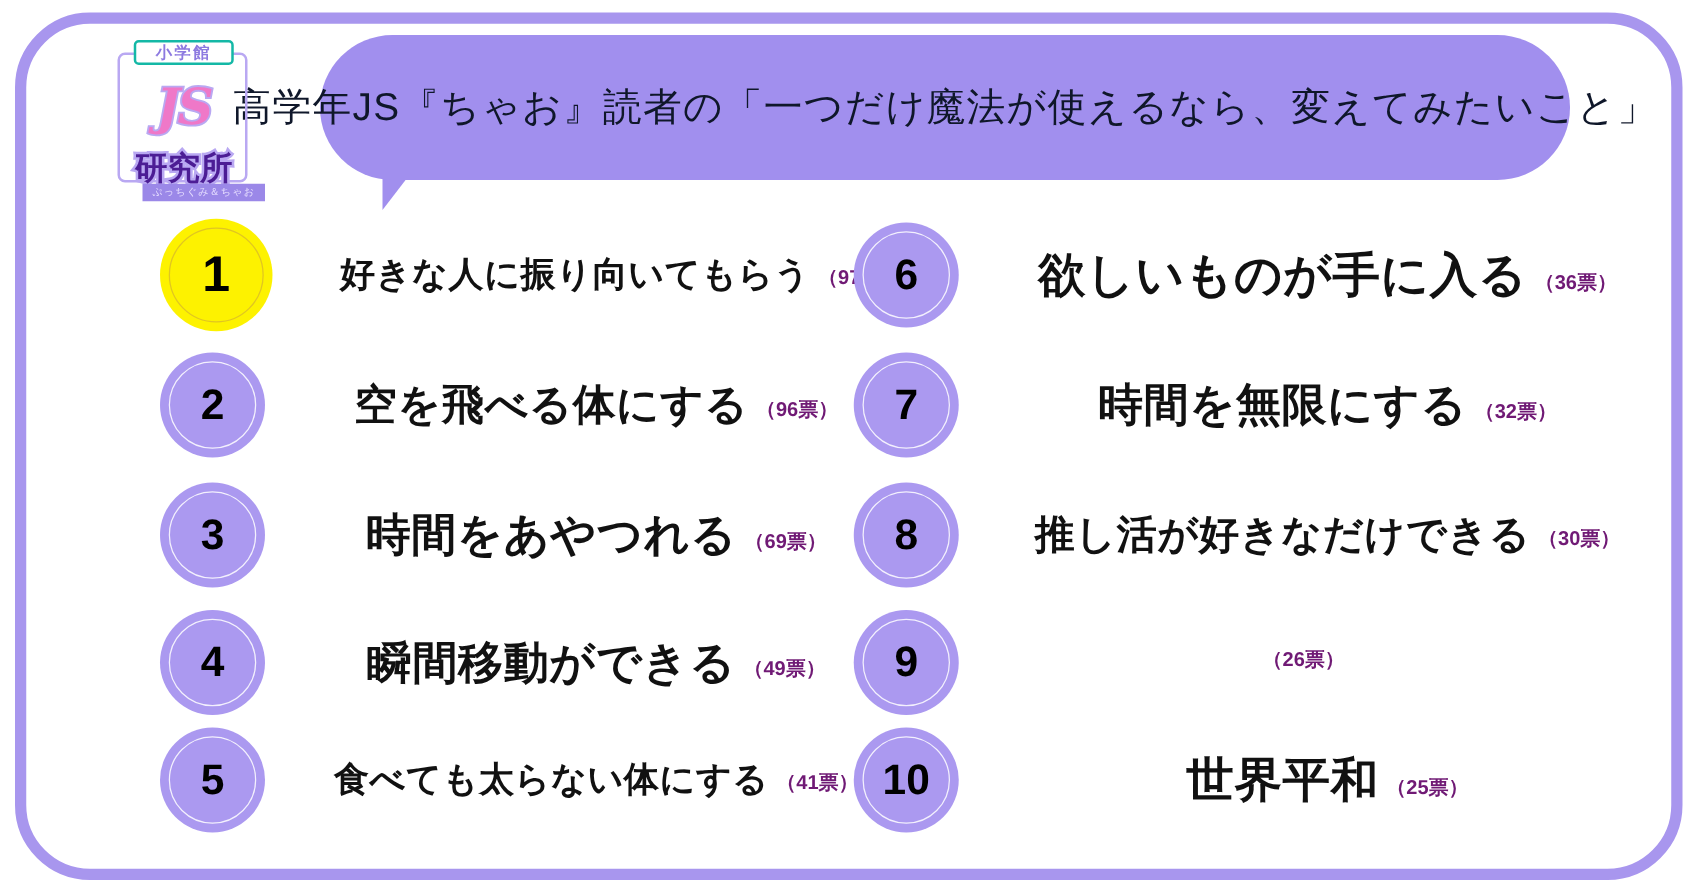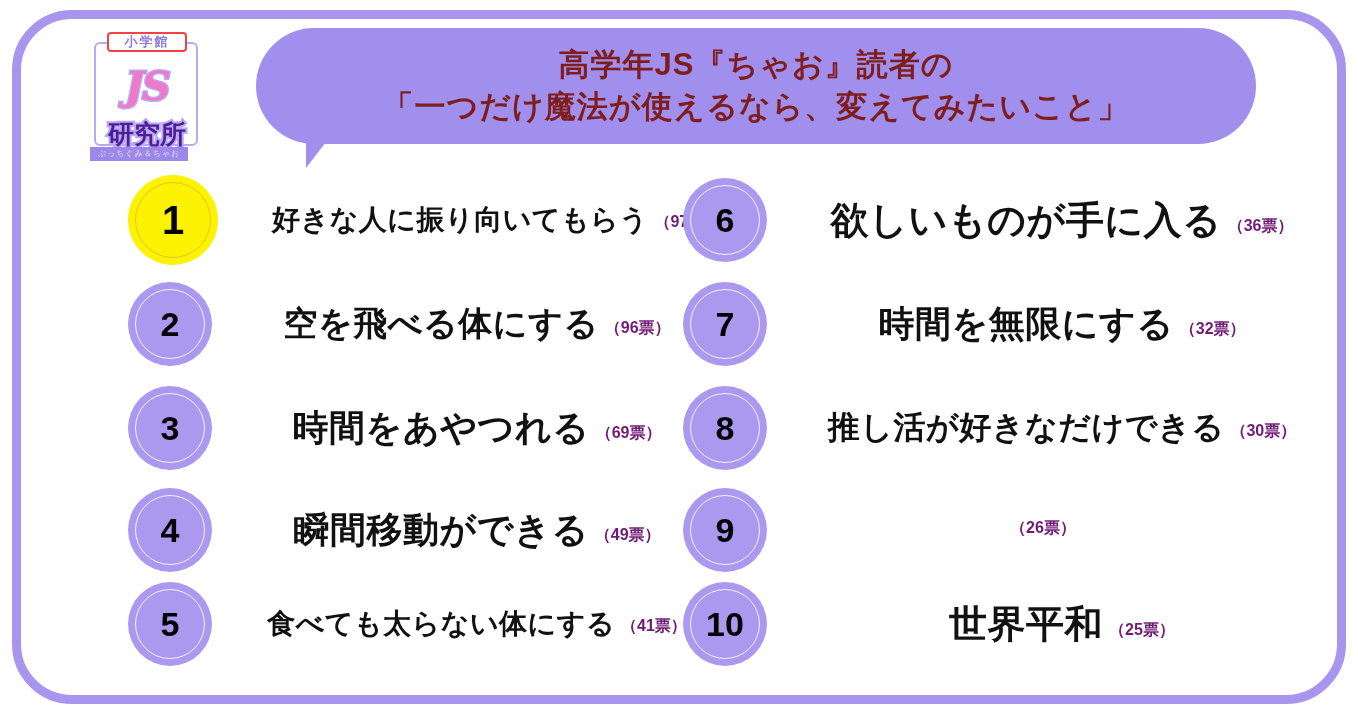--- a/index.html
+++ b/index.html
@@ -47,21 +47,21 @@
     border: 2px solid #b9a8f2;
     border-radius: 6px;
   }
   .logo-top-label {
     position: absolute;
     left: 19px;
     top: 4px;
     width: 80px;
     height: 20px;
     box-sizing: border-box;
-    border: 2px solid #ef4444;
+    border: 2px solid #14b8a6;
     border-radius: 4px;
     background: #ffffff;
     color: #8d7ae0;
     font-size: 13px;
     line-height: 16px;
     text-align: center;
     letter-spacing: 2px;
     font-weight: bold;
   }
   .logo-js {
@@ -90,21 +90,21 @@
     font-size: 26px;
     font-weight: bold;
     line-height: 28px;
     color: #4c1d95;
     -webkit-text-stroke: 4px #b9a8f2;
     paint-order: stroke fill;
     letter-spacing: 0px;
   }
   .logo-ribbon {
     position: absolute;
-    left: 2px;
+    left: 26px;
     top: 119px;
     width: 98px;
     height: 14px;
     background: #9b88e8;
     color: #e7dfff;
     font-size: 8px;
     line-height: 14px;
     text-align: center;
     letter-spacing: 1px;
   }
@@ -131,25 +131,25 @@
     border-bottom: 26px solid transparent;
     z-index: 2;
   }
   .bubble-text {
     position: absolute;
     left: 0;
     top: 0;
     width: 1000px;
     height: 116px;
     display: flex;
-    flex-direction: column;
+    flex-direction: row;
     align-items: center;
     justify-content: center;
-    color: #7f1d1d;
-    font-weight: bold;
+    color: #0f172a;
+    font-weight: normal;
     font-size: 31px;
     line-height: 42px;
     letter-spacing: 1px;
     white-space: nowrap;
   }
 
   
   .ranks {
     position: absolute;
     left: 0;

